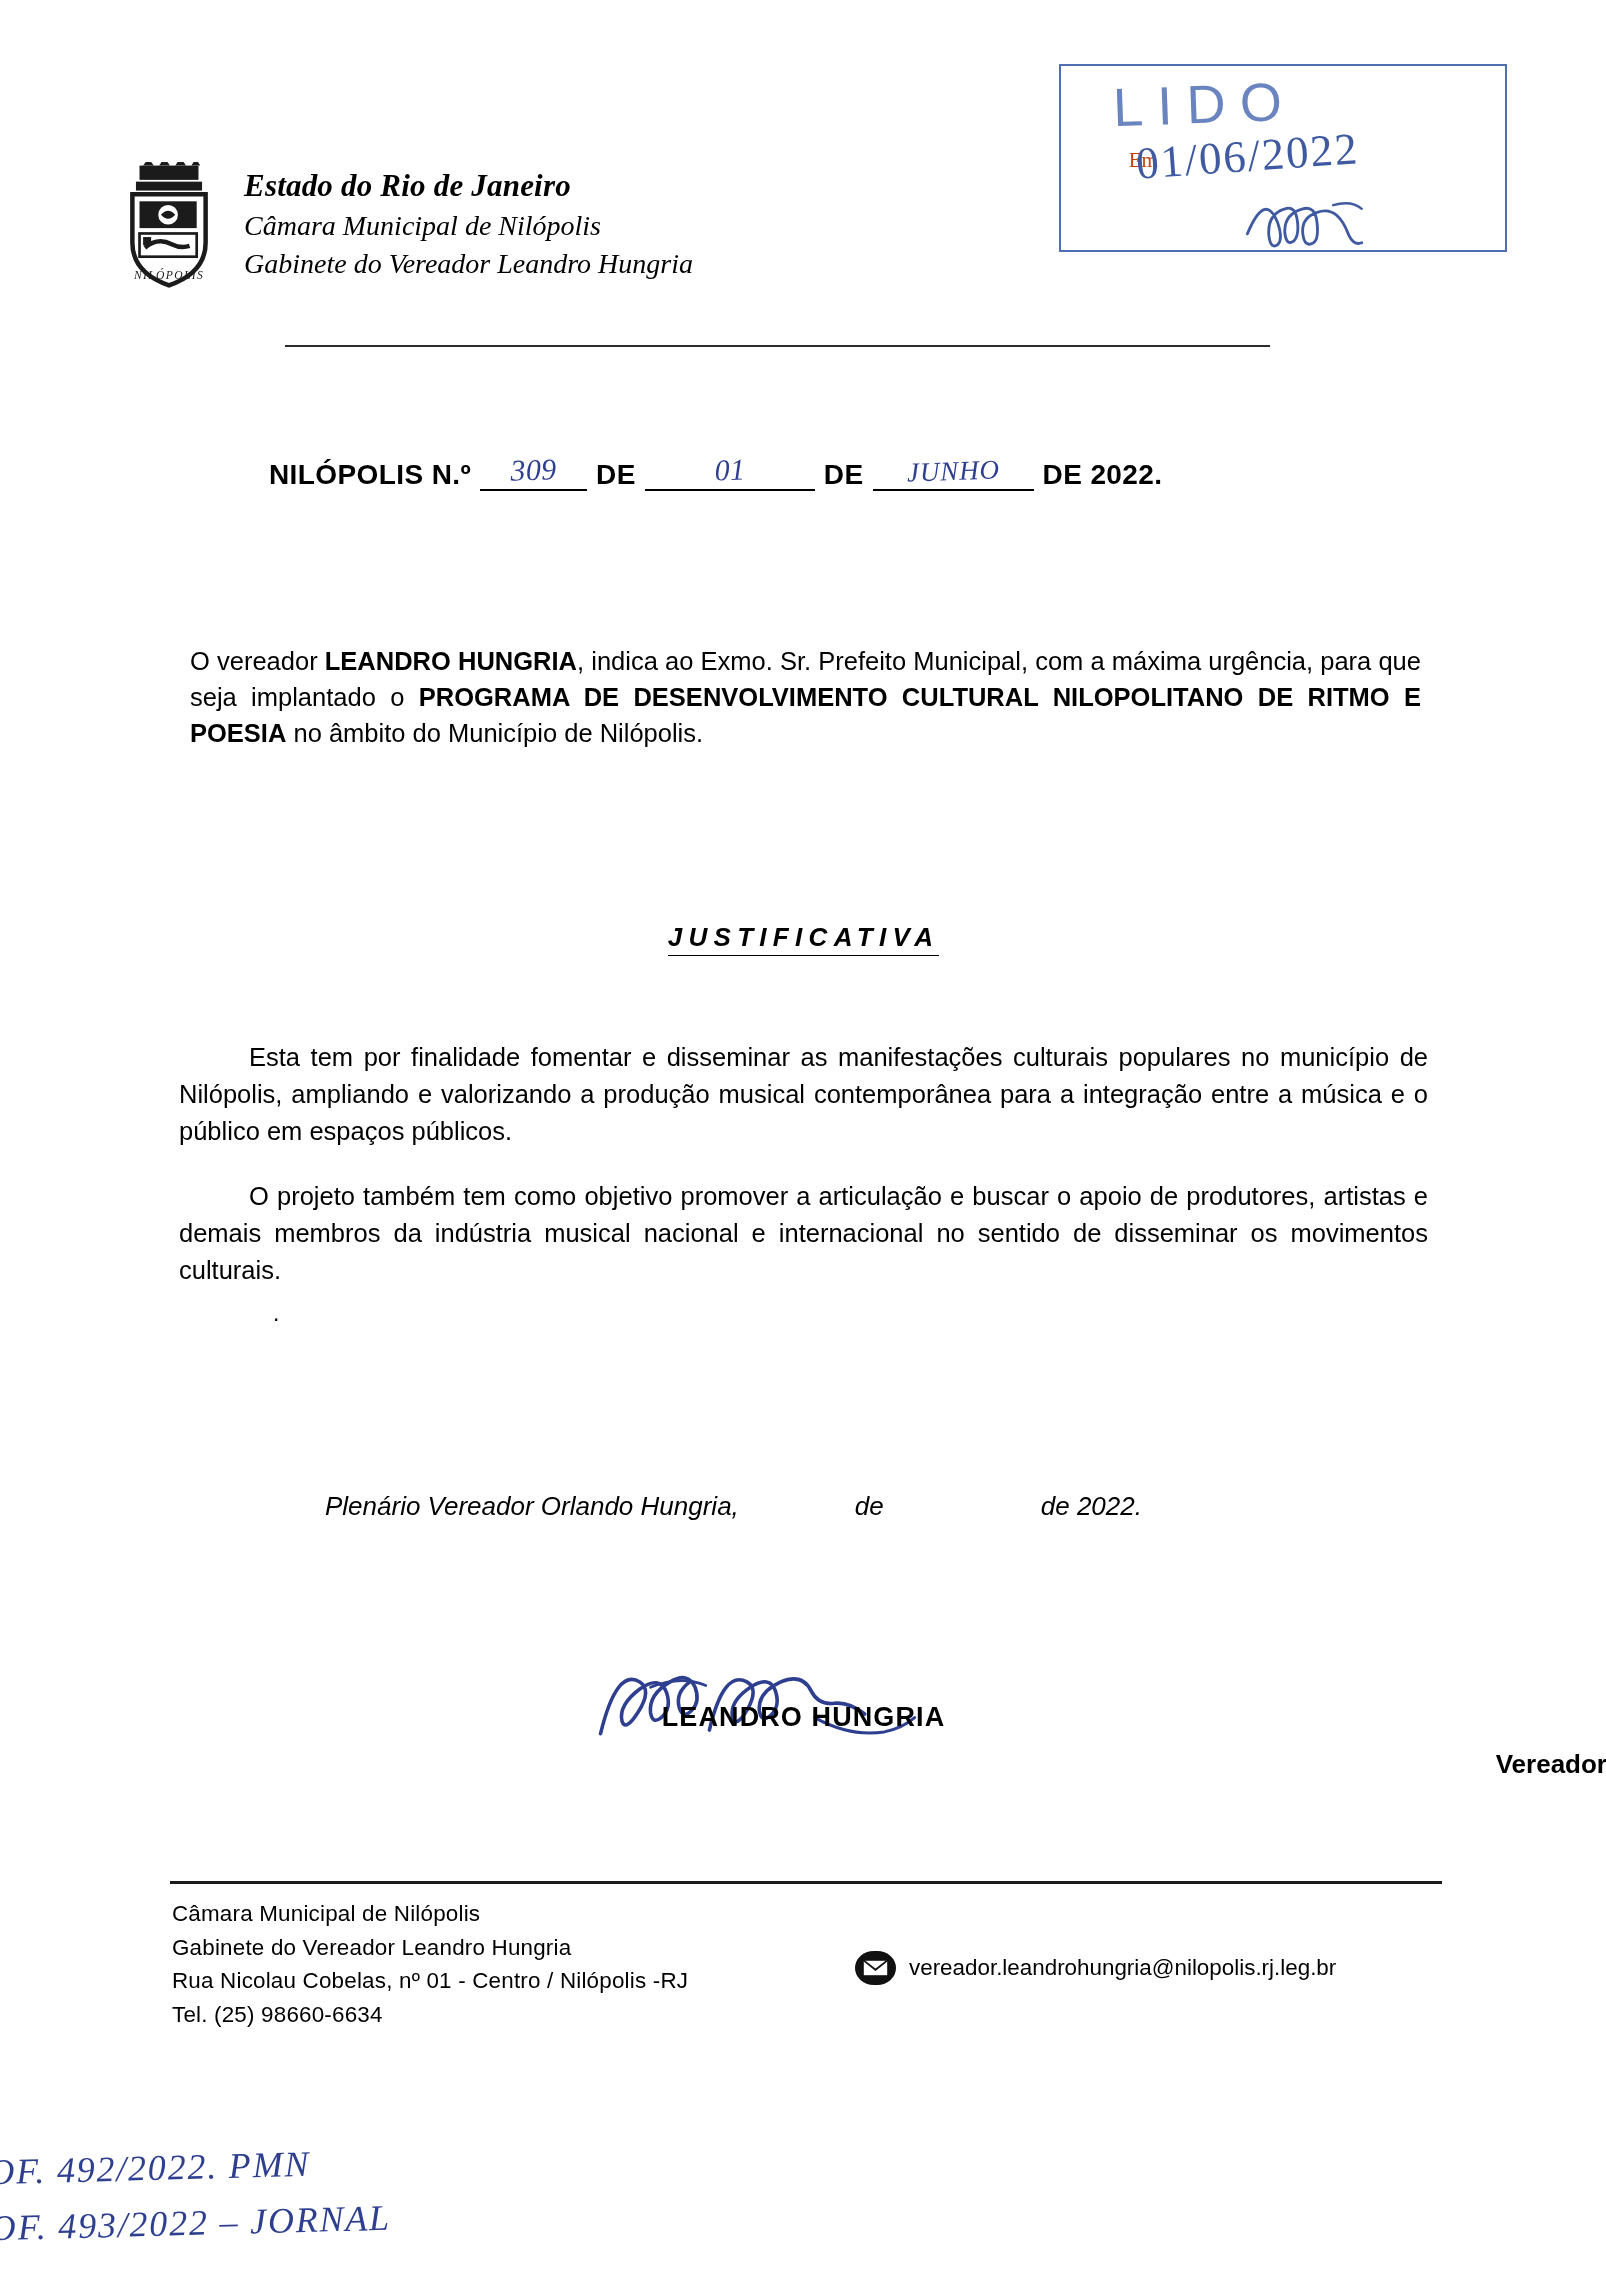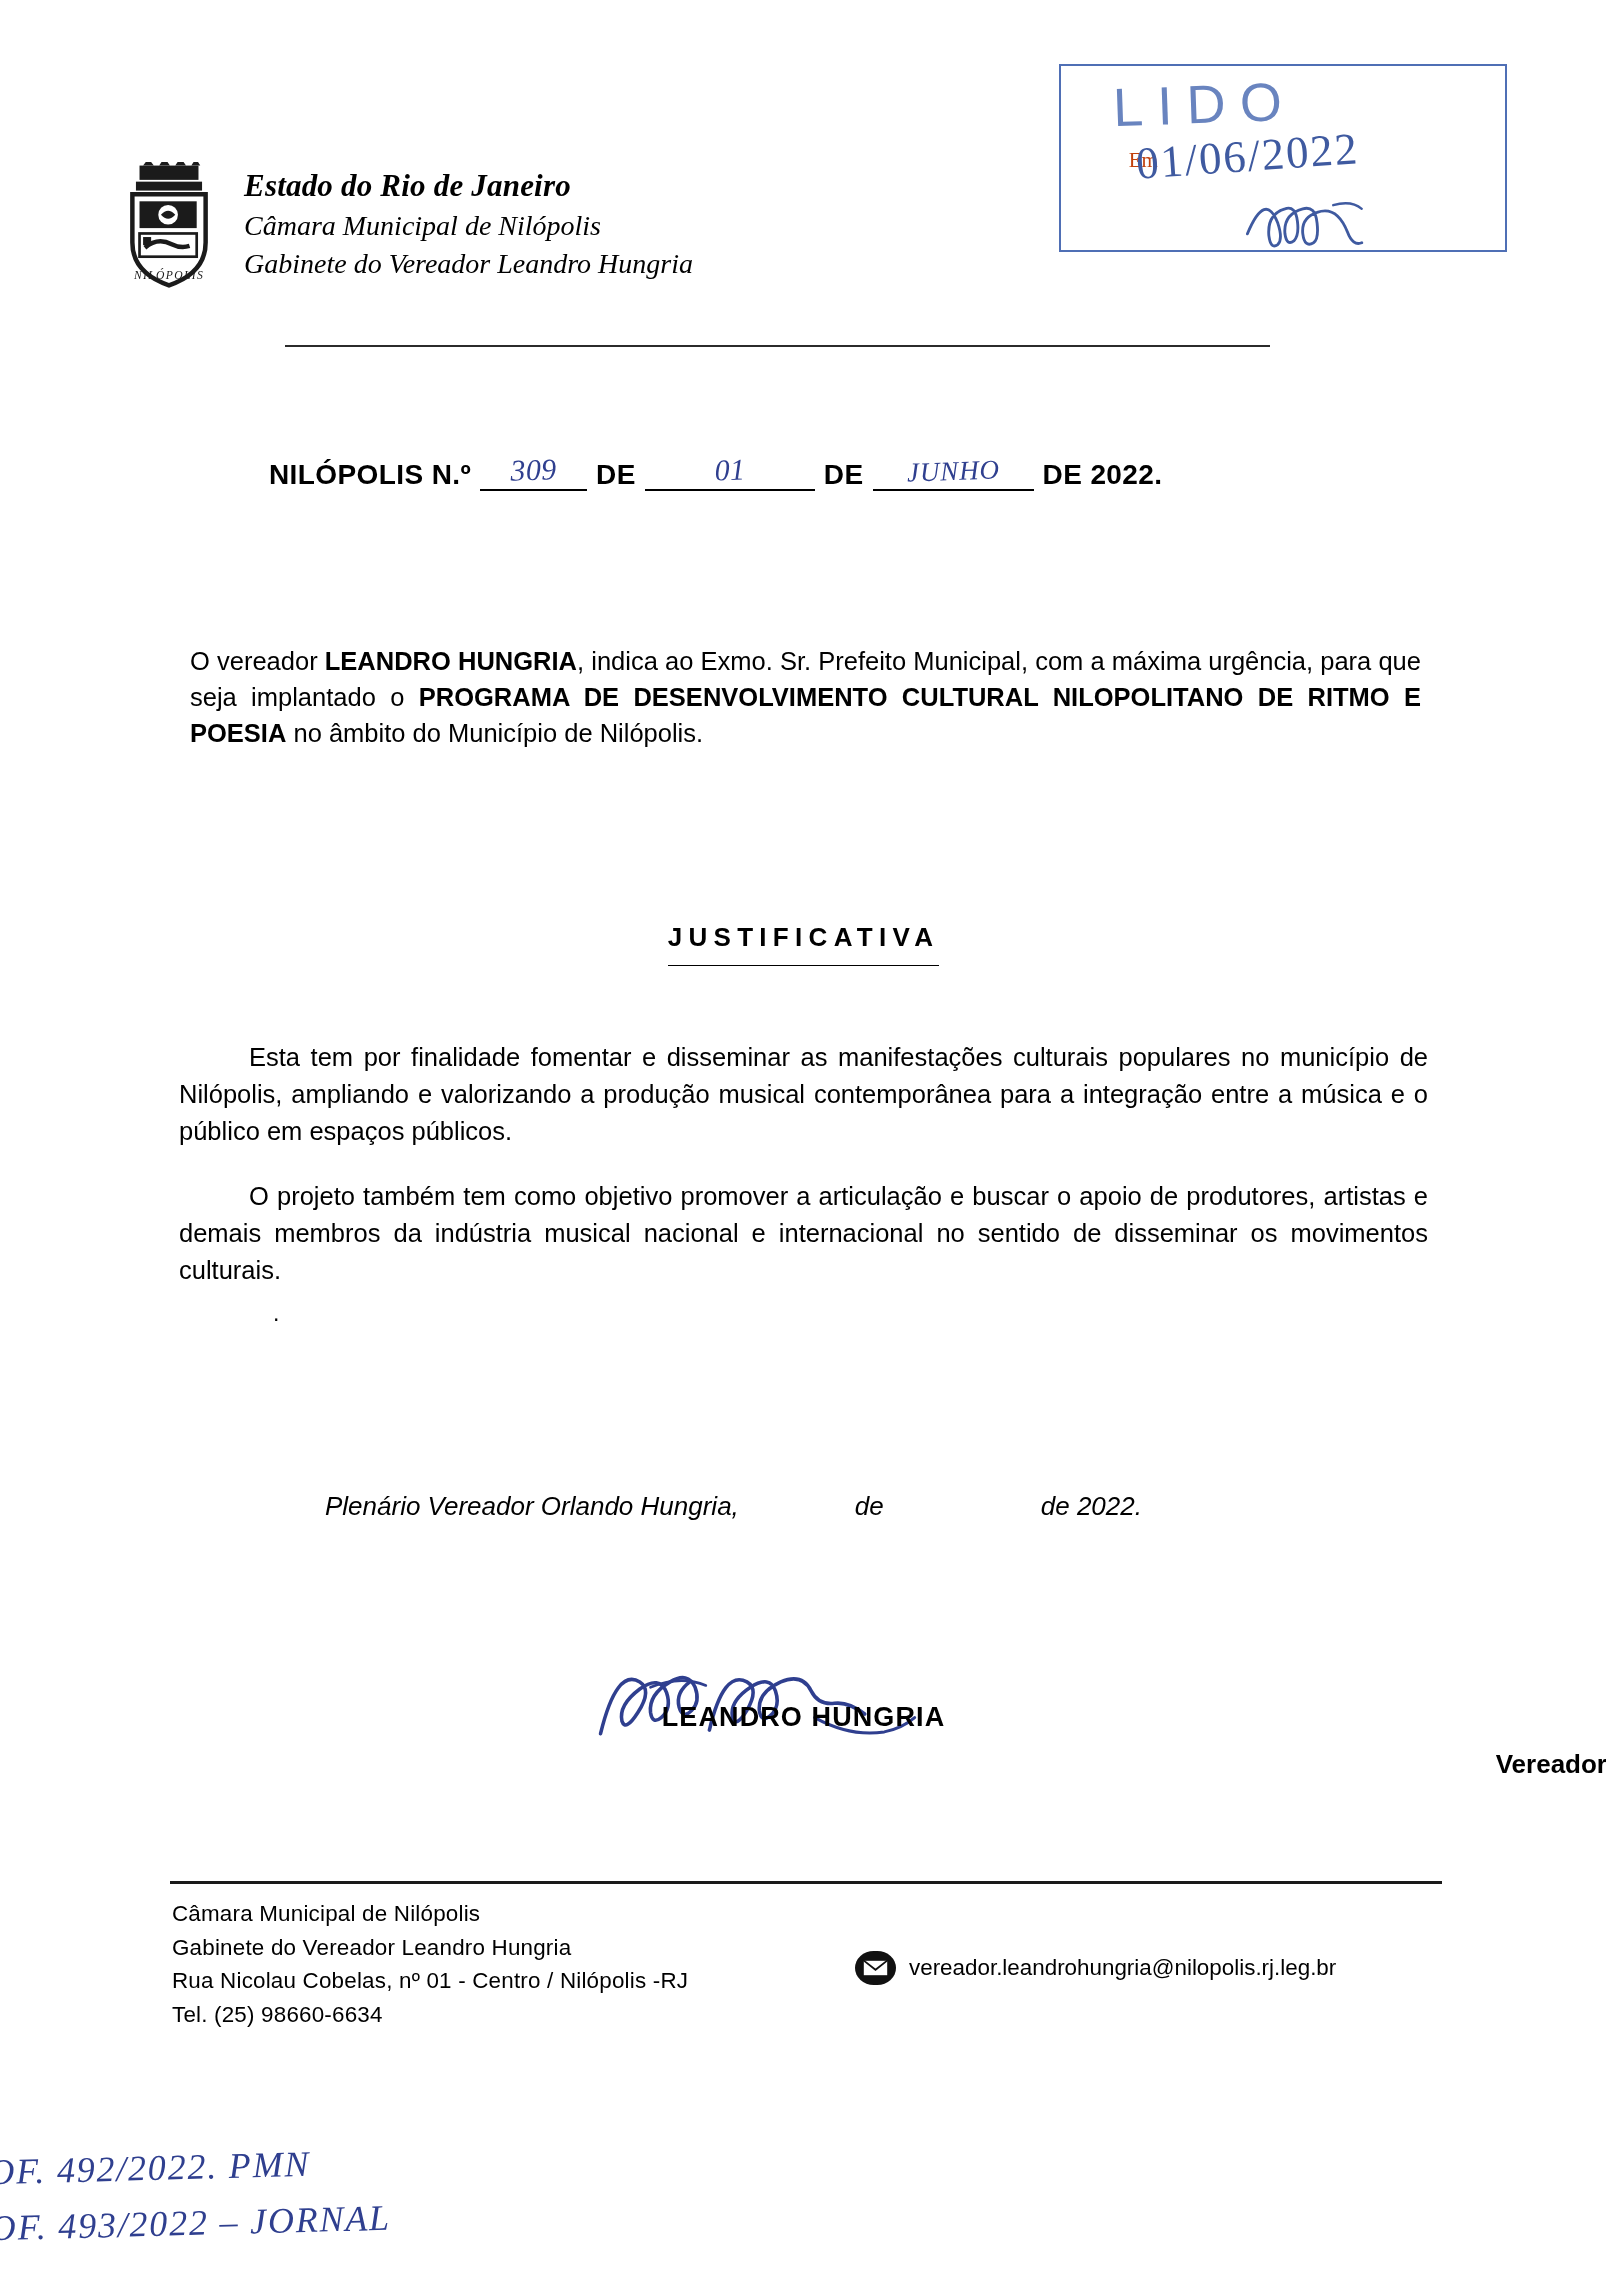--- a/index.html
+++ b/index.html
@@ -176,21 +176,22 @@
     left: 0;
     top: 922px;
     width: 1607px;
     text-align: center;
     font-size: 26px;
     font-weight: bold;
     letter-spacing: 6.3px;
   }
   .justificativa span {
     border-bottom: 1.8px solid #000;
-    padding-bottom: 13px;
+    padding-bottom: 3px;
+    font-style: italic;
   }
 
   .para {
     position: absolute;
     left: 179px;
     width: 1249px;
     font-size: 25.5px;
     line-height: 1.45;
     text-align: justify;
   }

